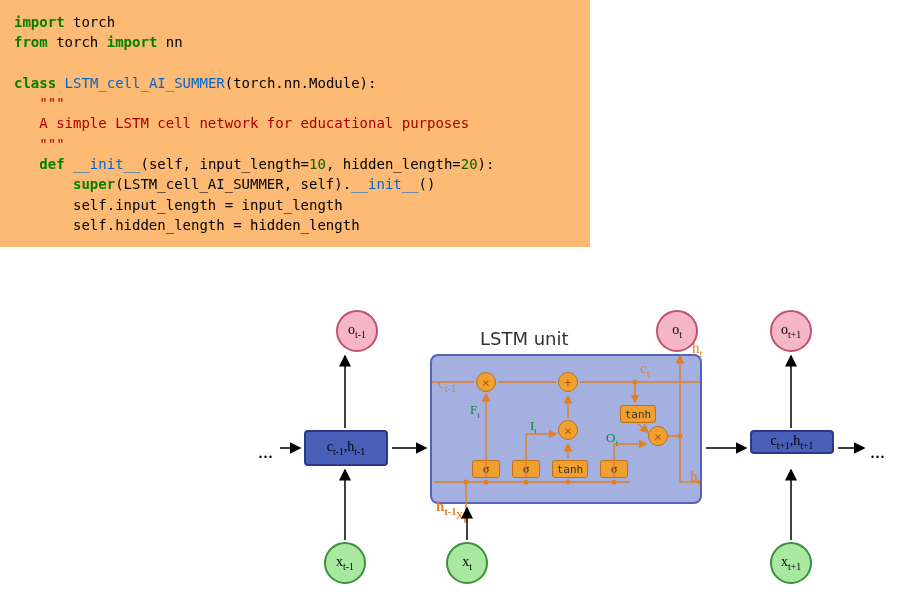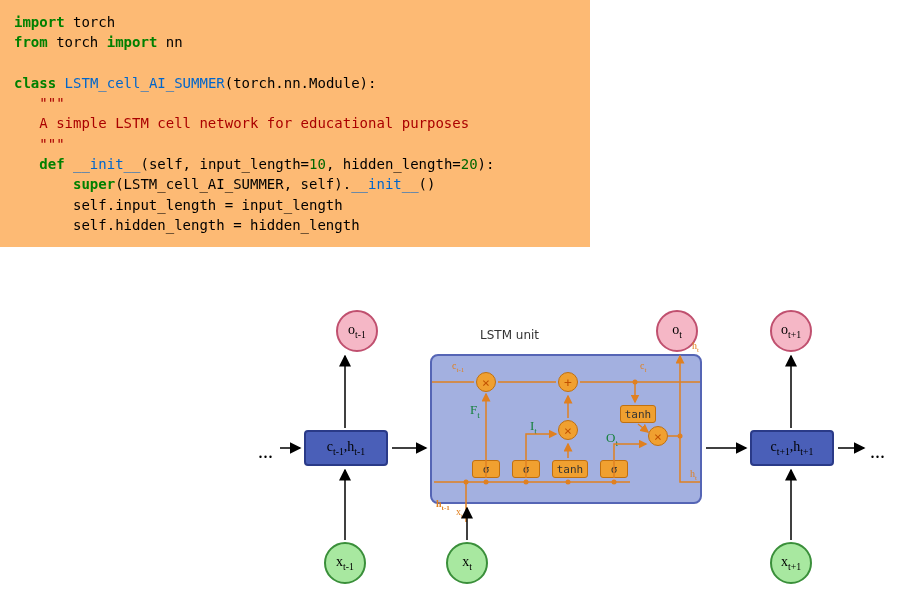--- a/index.html
+++ b/index.html
@@ -8,25 +8,25 @@
   .kw { color: #008000; font-weight: bold; }
   .cls { color: #0066cc; }
   .num { color: #006600; }
   .doc { color: #aa0000; }
   .diagram { position: absolute; top: 310px; left: 0; width: 916px; height: 284px; }
   .node-circle { position: absolute; width: 42px; height: 42px; border-radius: 50%; display: flex; align-items: center; justify-content: center; font-family: Georgia, serif; font-size: 14px; border: 2px solid; }
   .node-circle.pink { background: #f5b7c6; border-color: #c0506f; }
   .node-circle.green { background: #a8e8a0; border-color: #3a8f3a; align-items: center; }
   .state-box { position: absolute; background: #4a5fb8; border: 2px solid #2a3a88; color: #000; font-family: Georgia, serif; font-size: 14px; display: flex; align-items: center; justify-content: center; border-radius: 4px; padding: 6px 10px; }
   .lstm-box { position: absolute; background: #a3b0e0; border: 2px solid #5565b5; border-radius: 8px; }
-  .lstm-title { position: absolute; font-family: "DejaVu Sans", Arial, sans-serif; font-size: 12px; color: #333; text-align: right; }
+  .lstm-title { position: absolute; font-family: "DejaVu Sans", Arial, sans-serif; font-size: 18px; color: #333; text-align: right; }
   .gate-box { position: absolute; background: #f0a030; border: 1.5px solid #c07010; border-radius: 3px; font-size: 11px; display: flex; align-items: center; justify-content: center; color: #333; text-align: center; }
   .op-circle { position: absolute; width: 20px; height: 20px; border-radius: 50%; background: #f0a030; border: 1.5px solid #c07010; display: flex; align-items: center; justify-content: center; font-size: 13px; color: #c05000; }
   .dots { position: absolute; font-size: 20px; font-family: Georgia, serif; }
-  .orange-label { position: absolute; font-size: 10px; color: #e08020; font-family: Georgia, serif; }
+  .orange-label { position: absolute; font-size: 15px; color: #e08020; font-family: Georgia, serif; }
   .gate-label { position: absolute; font-size: 13px; color: #15803d; font-family: Georgia, serif; }
   sub { font-size: 0.7em; }
 </style>
 </head>
 <body>
 
 <div class="code-block"><span><span class="kw">import</span><span> torch</span></span>
 <span><span class="kw">from</span><span> torch </span><span class="kw">import</span><span> nn</span></span>
 
 <span><span class="kw">class</span><span> </span><span class="cls">LSTM_cell_AI_SUMMER</span><span>(torch.nn.Module):</span></span>
@@ -58,41 +58,41 @@
   <div class="node-circle green" style="left:446px; top:232px;">
     <span><span>x</span><sub>t</sub></span>
   </div>
   <div class="node-circle green" style="left:770px; top:232px;">
     <span><span>x</span><sub>t+1</sub></span>
   </div>
 
   <div class="state-box" style="left:304px; top:120px; width:84px; height:36px;">
     <span><span>c</span><sub>t-1</sub>,<span>h</span><sub>t-1</sub></span>
   </div>
-  <div class="state-box" style="left:750px; top:120px; width:84px; height:36px;">
+  <div class="state-box" style="left:750px; top:120px; width:84px; height:24px;">
     <span><span>c</span><sub>t+1</sub>,<span>h</span><sub>t+1</sub></span>
   </div>
 
   <div class="lstm-box" style="left:430px; top:44px; width:272px; height:150px;"></div>
 
   <div class="dots" style="left:258px; top:130px;">...</div>
   <div class="dots" style="left:870px; top:130px;">...</div>
 
   <div class="gate-box" style="left:472px; top:150px; width:28px; height:18px;">σ</div>
   <div class="gate-box" style="left:512px; top:150px; width:28px; height:18px;">σ</div>
   <div class="gate-box" style="left:552px; top:150px; width:36px; height:18px;">tanh</div>
   <div class="gate-box" style="left:600px; top:150px; width:28px; height:18px;">σ</div>
   <div class="gate-box" style="left:620px; top:95px; width:36px; height:18px;">tanh</div>
 
   <div class="op-circle" style="left:476px; top:62px;">×</div>
   <div class="op-circle" style="left:558px; top:62px;">+</div>
   <div class="op-circle" style="left:558px; top:110px;">×</div>
   <div class="op-circle" style="left:648px; top:116px;">×</div>
 
-  <div class="orange-label" style="left:438px; top:50px;margin-left:14px;">
+  <div class="orange-label" style="left:438px; top:65px;">
     <span>c</span><sub>t-1</sub>
   </div>
   <div class="orange-label" style="left:640px; top:50px;">
     <span>c</span><sub>t</sub>
   </div>
   <div class="orange-label" style="left:436px; top:188px;font-weight:bold;">
     <span>h</span><sub>t-1</sub>
   </div>
   <div class="orange-label" style="left:690px; top:158px;">
     <span>h</span><sub>t</sub>

